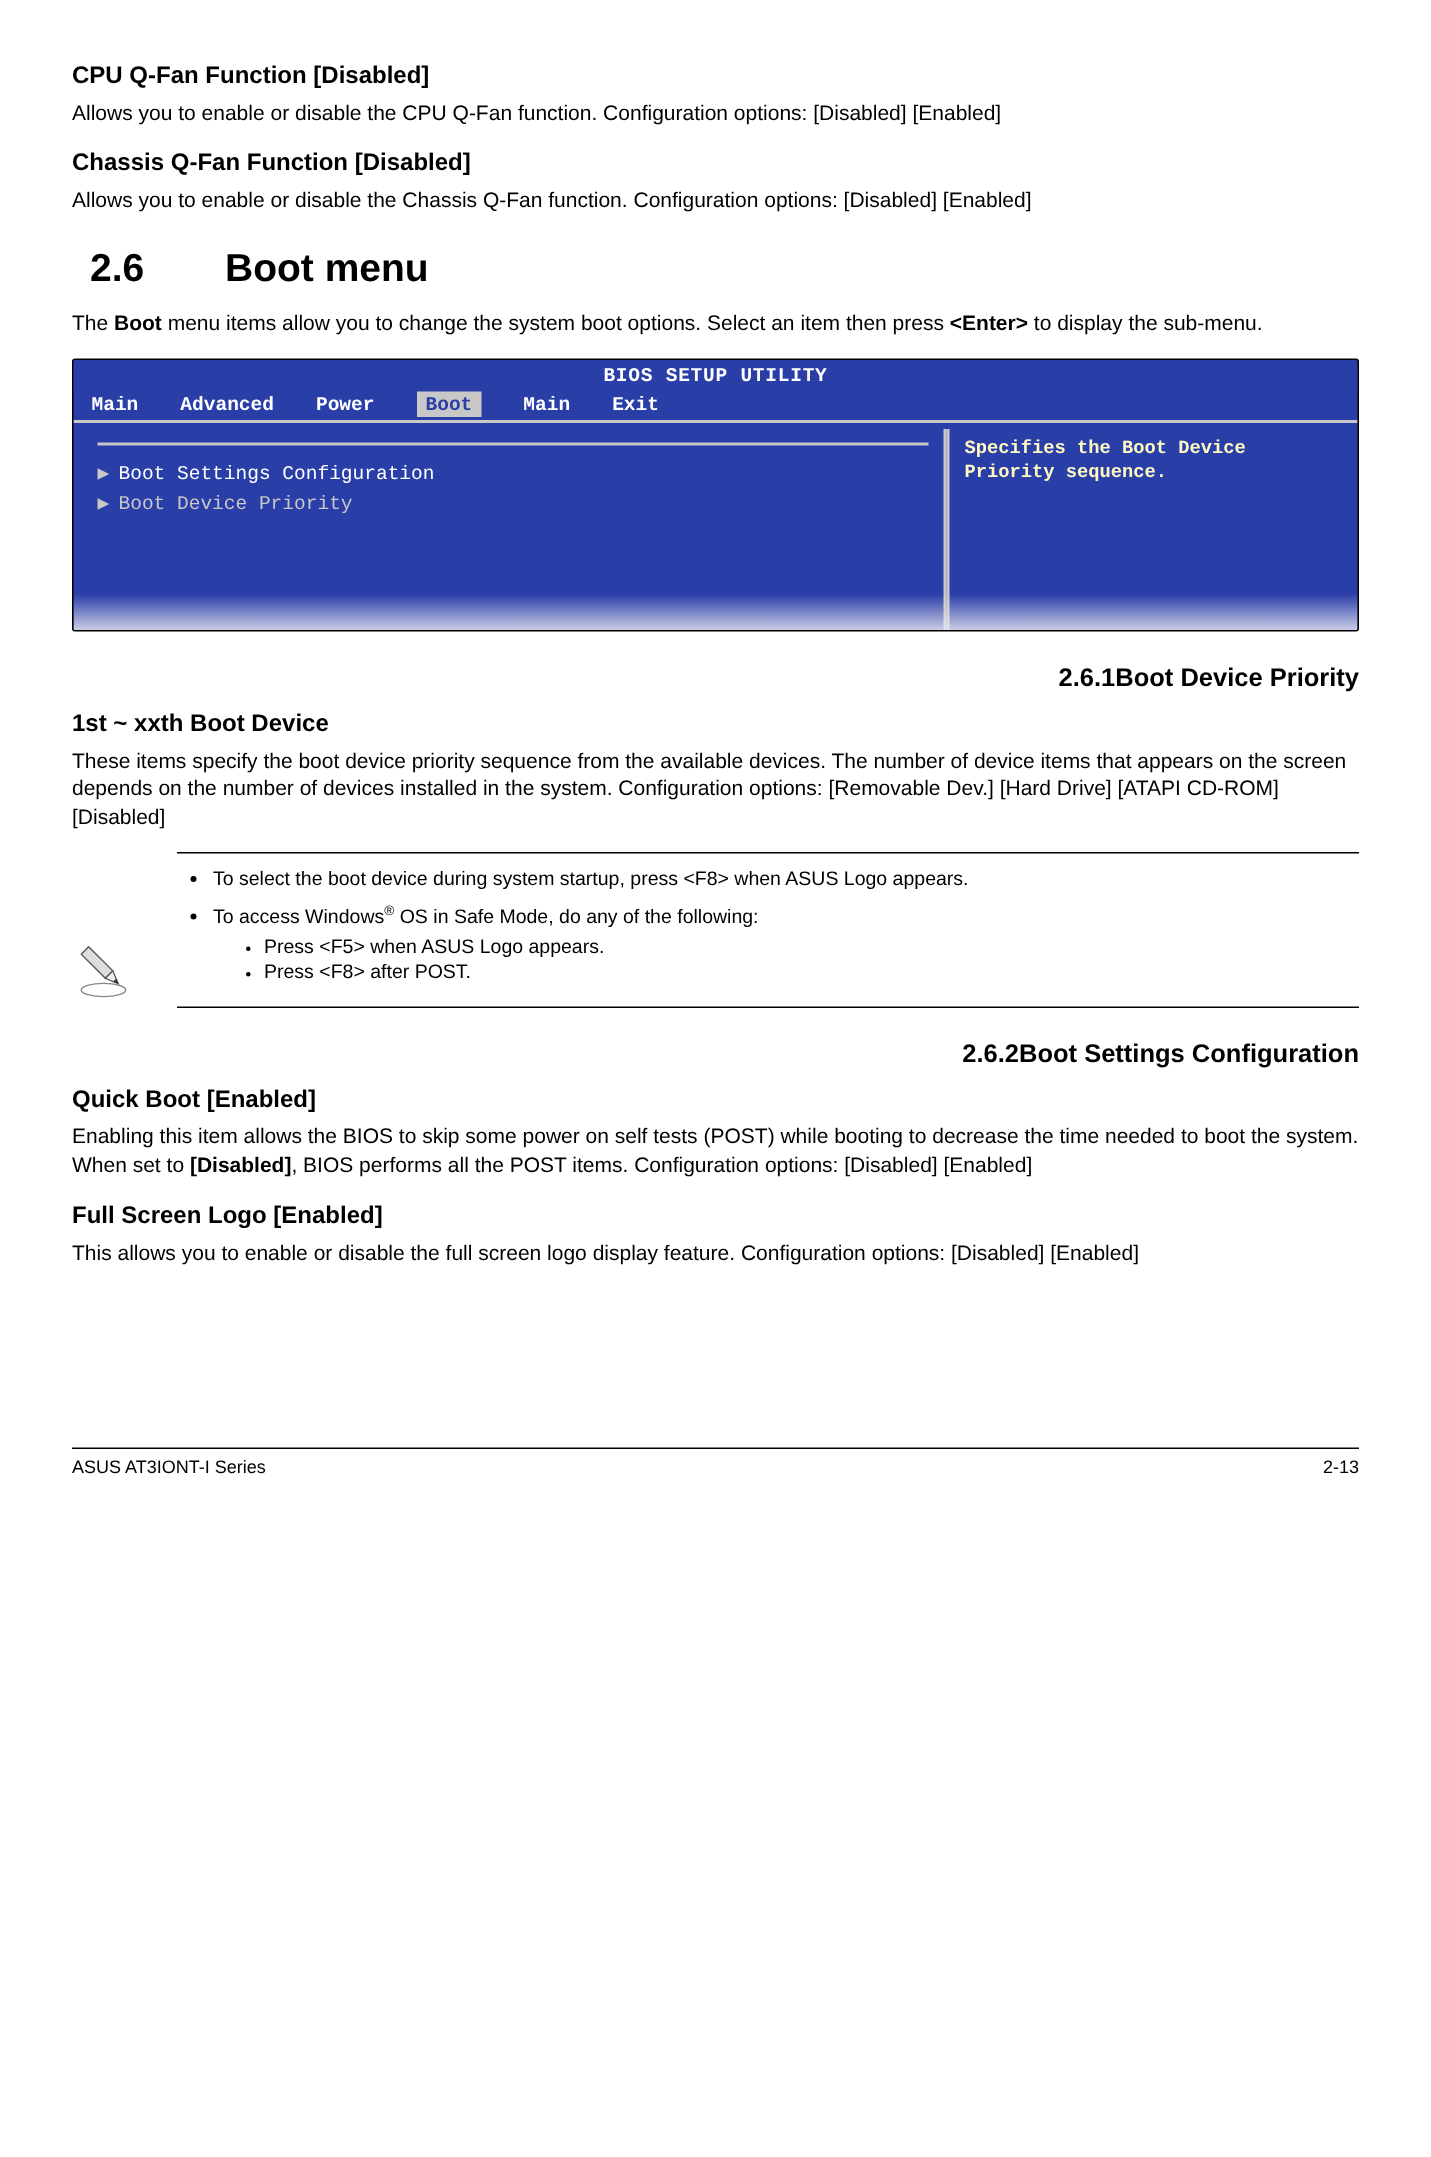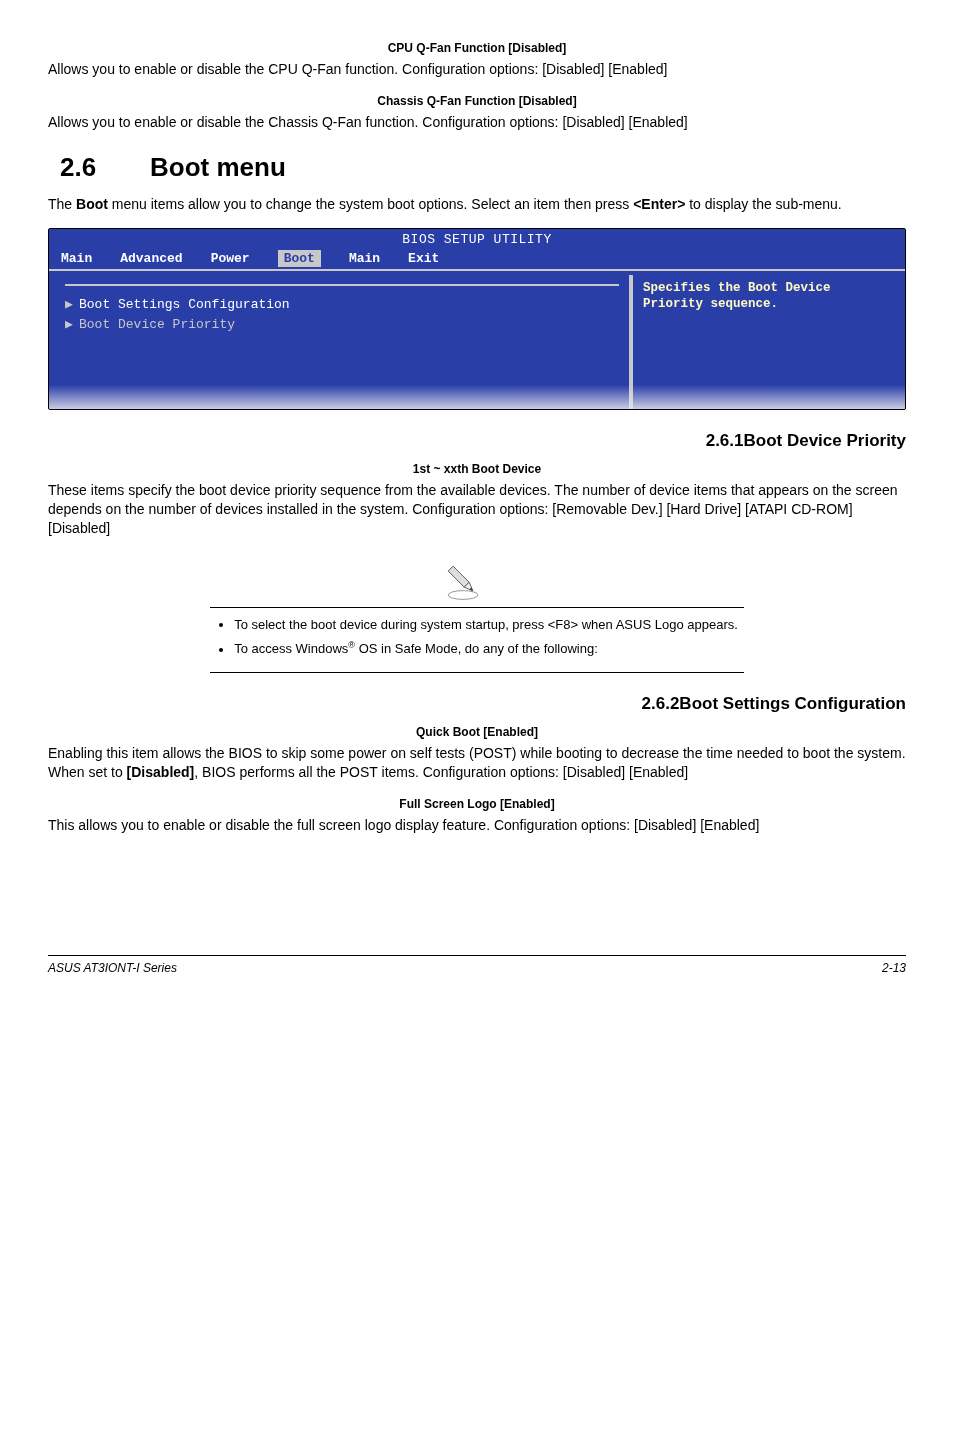--- a/index.html
+++ b/index.html
@@ -7,24 +7,23 @@
     font-family: Arial, Helvetica, sans-serif;
     color: #000;
     background: #fff;
     margin: 0;
     padding: 40px 48px 30px 48px;
     width: 954px;
     font-size: 14px;
     line-height: 1.35;
   }
   h2.sec-h3 {
-    font-size: 12px;
+    font-size: 16px;
     font-weight: bold;
     margin: 0 0 4px 0;
-    text-align: center;
   }
   p.body {
     margin: 0 0 14px 0;
   }
   h1.sec-h1 {
     font-size: 26px;
     font-weight: bold;
     margin: 18px 0 10px 12px;
   }
   h1.sec-h1 .num { display: inline-block; width: 90px; }
@@ -47,21 +46,21 @@
     font-family: "Courier New", monospace;
     font-size: 13px;
     color: #c8c8c8;
     position: relative;
     overflow: hidden;
   }
   .bios-title {
     text-align: center;
     color: #fff;
     background: #2a3ea8;
-    font-weight: normal;
+    font-weight: bold;
     padding: 2px 0 1px 0;
     letter-spacing: 0.5px;
   }
   .bios-menubar {
     display: flex;
     gap: 0;
     padding: 0 12px 2px 12px;
     color: #fff;
     font-weight: bold;
   }
@@ -112,23 +111,22 @@
   .bios-fade {
     position: absolute;
     left: 0; right: 0; bottom: 0; height: 24px;
     background: linear-gradient(to bottom, rgba(42,62,168,0) 0%, rgba(230,230,240,0.85) 100%);
     pointer-events: none;
   }
 
   
   .note-row {
     display: flex;
-    align-items: center;
+    align-items: flex-end;
     margin: 12px 0 6px 0;
-    flex-direction: column;
   }
   .note-icon {
     width: 70px;
     flex-shrink: 0;
     padding-top: 8px;
   }
   .note-content {
     flex: 1;
     border-top: 1px solid #000;
     border-bottom: 1px solid #000;
@@ -142,21 +140,20 @@
 
   
   .footer {
     position: relative;
     margin-top: 120px;
     border-top: 1px solid #000;
     padding-top: 4px;
     font-size: 12px;
     display: flex;
     justify-content: space-between;
-    font-style: italic;
   }
 
   b, strong { font-weight: bold; }
 
   sup { font-size: 0.7em; }
 </style>
 </head>
 <body>
 
 <h2 class="sec-h3">CPU Q-Fan Function [Disabled]</h2>
@@ -213,20 +210,24 @@
         <polygon points="20,30 28,30 24,40" fill="#eee" stroke="#555" stroke-width="1"></polygon>
         <polygon points="22.5,36 25.5,36 24,40" fill="#333"></polygon>
       </g>
     </svg>
   </div>
   <div class="note-content">
     <ul class="outer">
       <li>To select the boot device during system startup, press &lt;F8&gt; when ASUS Logo appears.</li>
       <li>
         <span>To access Windows</span><sup>®</sup><span> OS in Safe Mode, do any of the following:</span>
+        <ul class="inner">
+          <li>Press &lt;F5&gt; when ASUS Logo appears.</li>
+          <li>Press &lt;F8&gt; after POST.</li>
+        </ul>
       </li>
     </ul>
   </div>
 </div>
 
 <h2 class="sec-h2">
   <span class="num">2.6.2</span><span>Boot Settings Configuration</span>
 </h2>
 
 <h2 class="sec-h3">Quick Boot [Enabled]</h2>

